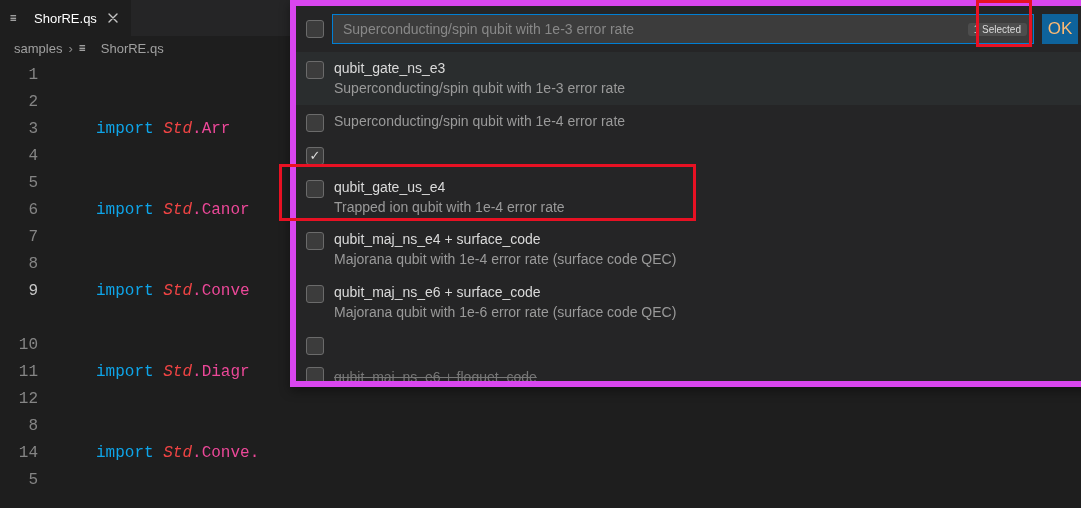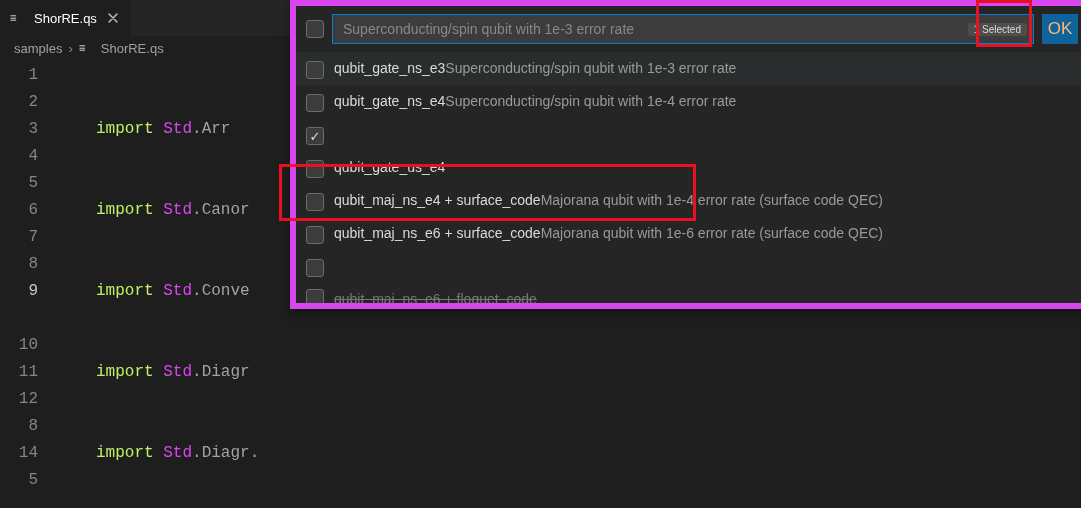--- a/index.html
+++ b/index.html
@@ -79,23 +79,23 @@
     padding-top: 2px;
     position: relative;
     white-space: pre;
   }
   .codeline {
     height: 27px;
     display:flex;
     align-items:center;
   }
   .codeline.indent1 { padding-left: 36px; }
-  .k-import   { color: #bef264; }
-  .k-cyan     { color: #d946ef; }
-  .k-default  { color: #a3a3a3; }
+  .k-import   { color: #0ea5e9; }
+  .k-cyan     { color: #ef4444; font-style: italic; }
+  .k-default  { color: #ec4899; }
 
   
   .quickpick {
     position: absolute;
     top: 0;
     left: 290px;
     width: 804px;
     background: #252526;
     border: 6px solid #d946ef;
     box-shadow: 0 4px 10px rgba(0,0,0,.4);
@@ -165,21 +165,21 @@
     width: 18px; height: 18px;
     border: 1px solid #6b6b6b;
     border-radius: 3px;
     background: #3c3c3c;
     margin-top: 3px;
     flex-shrink:0;
     display:flex; align-items:center; justify-content:center;
     font-size: 13px;
     color: #dcdcdc;
   }
-  .qp-item .texts { display:flex; line-height:1.45; }
+  .qp-item .texts { display:flex; flex-direction:column; line-height:1.45; }
   .qp-item .lbl  { color: #dadada; font-size: 14px; }
   .qp-item .desc { color: #9a9a9a; font-size: 14px; }
   .qp-item.cut { height: 20px; overflow:hidden; }
   .qp-item.cut .chk { margin-top: 0; }
   .qp-item.cut .lbl { text-decoration: line-through; color:#777; }
 
   
   .hl-box {
     position:absolute;
     border: 3px solid #e81123;
@@ -234,21 +234,21 @@
       <div>12</div>
       <div>8</div>
       <div>14</div>
       <div>5</div>
   </div>
   <div class="code">
     <div class="codeline indent1"><span class="k-import">import</span><span class="k-default"> </span><span class="k-cyan">Std</span><span class="k-default">.Arr</span></div>
     <div class="codeline indent1"><span class="k-import">import</span><span class="k-default"> </span><span class="k-cyan">Std</span><span class="k-default">.Canor</span></div>
     <div class="codeline indent1"><span class="k-import">import</span><span class="k-default"> </span><span class="k-cyan">Std</span><span class="k-default">.Conve</span></div>
     <div class="codeline indent1"><span class="k-import">import</span><span class="k-default"> </span><span class="k-cyan">Std</span><span class="k-default">.Diagr</span></div>
-    <div class="codeline indent1"><span class="k-import">import</span><span class="k-default"> </span><span class="k-cyan">Std</span><span class="k-default">.Diagr.</span></div>
+    <div class="codeline indent1"><span class="k-import">import</span><span class="k-default"> </span><span class="k-cyan">Std</span><span class="k-default">.Conve.</span></div>
     
     
     
     
     
     
     
     
     
     
@@ -271,31 +271,31 @@
       <div class="qp-item hover">
         <div class="chk"></div>
         <div class="texts">
           <div class="lbl">qubit_gate_ns_e3</div>
           <div class="desc">Superconducting/spin qubit with 1e-3 error rate</div>
         </div>
       </div>
       <div class="qp-item">
         <div class="chk"></div>
         <div class="texts">
-          <div class="lbl">qubit_gate_ns_e4</div>
           <div class="desc">Superconducting/spin qubit with 1e-4 error rate</div>
         </div>
       </div>
       <div class="qp-item">
         <div class="chk">✓</div>
       </div>
       <div class="qp-item">
         <div class="chk"></div>
         <div class="texts">
           <div class="lbl">qubit_gate_us_e4</div>
+          <div class="desc">Trapped ion qubit with 1e-4 error rate</div>
         </div>
       </div>
       <div class="qp-item">
         <div class="chk"></div>
         <div class="texts">
           <div class="lbl">qubit_maj_ns_e4 + surface_code</div>
           <div class="desc">Majorana qubit with 1e-4 error rate (surface code QEC)</div>
         </div>
       </div>
       <div class="qp-item">

